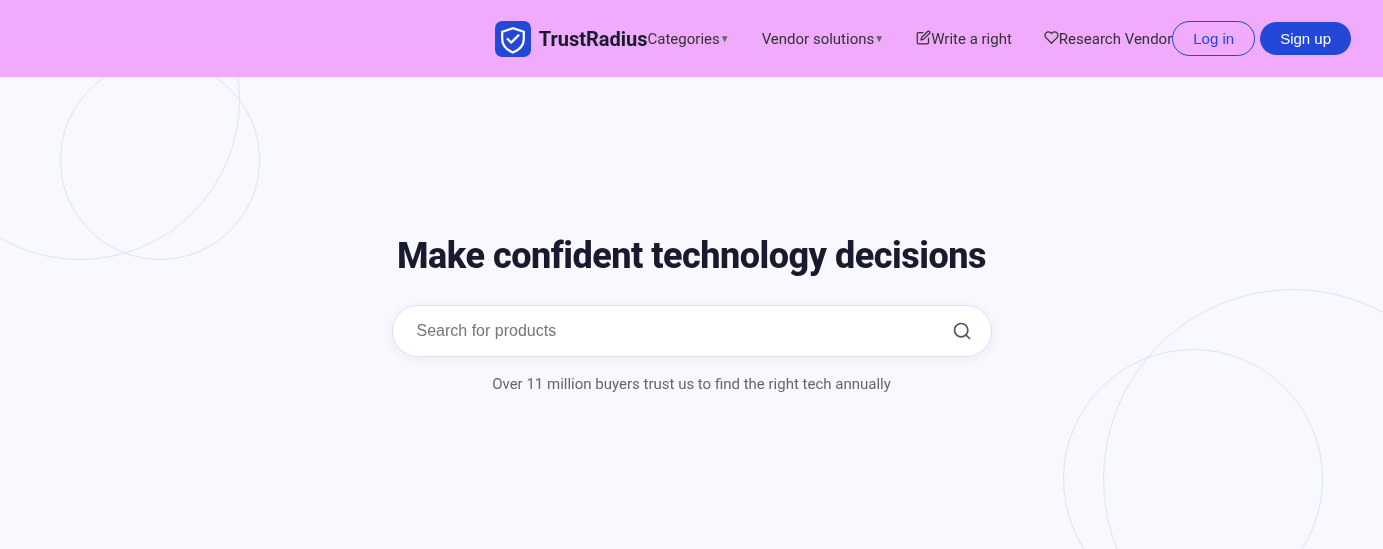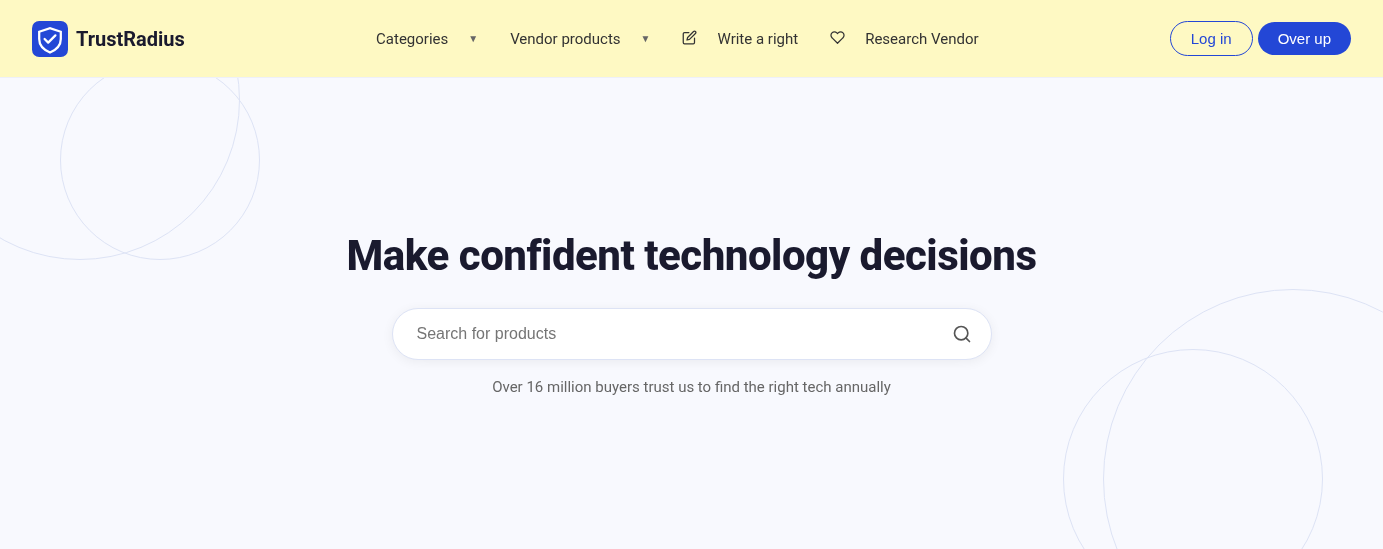--- a/index.html
+++ b/index.html
@@ -60,24 +60,24 @@
       bottom: -60px;
       right: 60px;
     }
 
     
     .navbar {
       position: relative;
       z-index: 10;
       display: flex;
       align-items: center;
-      justify-content: space-between;
+      justify-content: flex-end;
       padding: 16px 32px;
       height: 78px;
-      background: #fef9c3;
+      background: #f0abfc;
       border-bottom: 1px solid #eef0f8;
     }
 
     .navbar-left {
       display: flex;
       align-items: center;
     }
 
     .logo-container {
       display: flex;
@@ -100,21 +100,21 @@
 
     .navbar-center {
       display: flex;
       align-items: center;
       gap: 32px;
     }
 
     .nav-link {
       display: flex;
       align-items: center;
-      gap: 20px;
+      gap: 0;
       font-size: 15px;
       color: #333;
       cursor: pointer;
       text-decoration: none;
       white-space: nowrap;
     }
 
     .chevron-icon {
       font-size: 10px;
       color: #666;
@@ -163,21 +163,21 @@
       display: flex;
       flex-direction: column;
       align-items: center;
       justify-content: center;
       height: calc(549px - 78px);
       text-align: center;
       padding: 0 20px;
     }
 
     .hero-title {
-      font-size: 42px;
+      font-size: 36px;
       font-weight: 800;
       color: #1a1a2e;
       margin-bottom: 28px;
       letter-spacing: -0.5px;
     }
 
     .search-container {
       position: relative;
       width: 600px;
       max-width: 100%;
@@ -243,21 +243,21 @@
       <span class="logo-text">TrustRadius</span>
     </a>
   </div>
 
   <div class="navbar-center">
     <a class="nav-link" href="#">
       <span>Categories</span>
       <span class="chevron-icon">▼</span>
     </a>
     <a class="nav-link" href="#">
-      <span>Vendor products</span>
+      <span>Vendor solutions</span>
       <span class="chevron-icon">▼</span>
     </a>
     <a class="nav-link" href="#">
       <span class="pencil-icon">
         <svg width="15" height="15" viewBox="0 0 24 24" fill="none" stroke="#333" stroke-width="2" stroke-linecap="round" stroke-linejoin="round">
           <path d="M11 4H4a2 2 0 0 0-2 2v14a2 2 0 0 0 2 2h14a2 2 0 0 0 2-2v-7"></path>
           <path d="M18.5 2.5a2.121 2.121 0 0 1 3 3L12 15l-4 1 1-4 9.5-9.5z"></path>
         </svg>
       </span>
       <span>Write a right</span>
@@ -267,31 +267,31 @@
         <svg width="15" height="15" viewBox="0 0 24 24" fill="none" stroke="#333" stroke-width="2" stroke-linecap="round" stroke-linejoin="round">
           <path d="M20.84 4.61a5.5 5.5 0 0 0-7.78 0L12 5.67l-1.06-1.06a5.5 5.5 0 0 0-7.78 7.78l1.06 1.06L12 21.23l7.78-7.78 1.06-1.06a5.5 5.5 0 0 0 0-7.78z"></path>
         </svg>
       </span>
       <span>Research Vendor</span>
     </a>
   </div>
 
   <div class="navbar-right">
     <button class="btn-login">Log in</button>
-    <button class="btn-signup">Over up</button>
+    <button class="btn-signup">Sign up</button>
   </div>
 </nav>
 
 <section class="hero">
   <h1 class="hero-title">Make confident technology decisions</h1>
 
   <div class="search-container">
     <input class="search-input" type="text" placeholder="Search for products" style="">
     <button class="search-button">
       <svg viewBox="0 0 24 24" stroke-width="2" stroke-linecap="round" stroke-linejoin="round">
         <circle cx="11" cy="11" r="8"></circle>
         <line x1="21" y1="21" x2="16.65" y2="16.65"></line>
       </svg>
     </button>
   </div>
 
-  <p class="hero-subtitle">Over 16 million buyers trust us to find the right tech annually</p>
+  <p class="hero-subtitle">Over 11 million buyers trust us to find the right tech annually</p>
 </section>
 
 </body></html>

